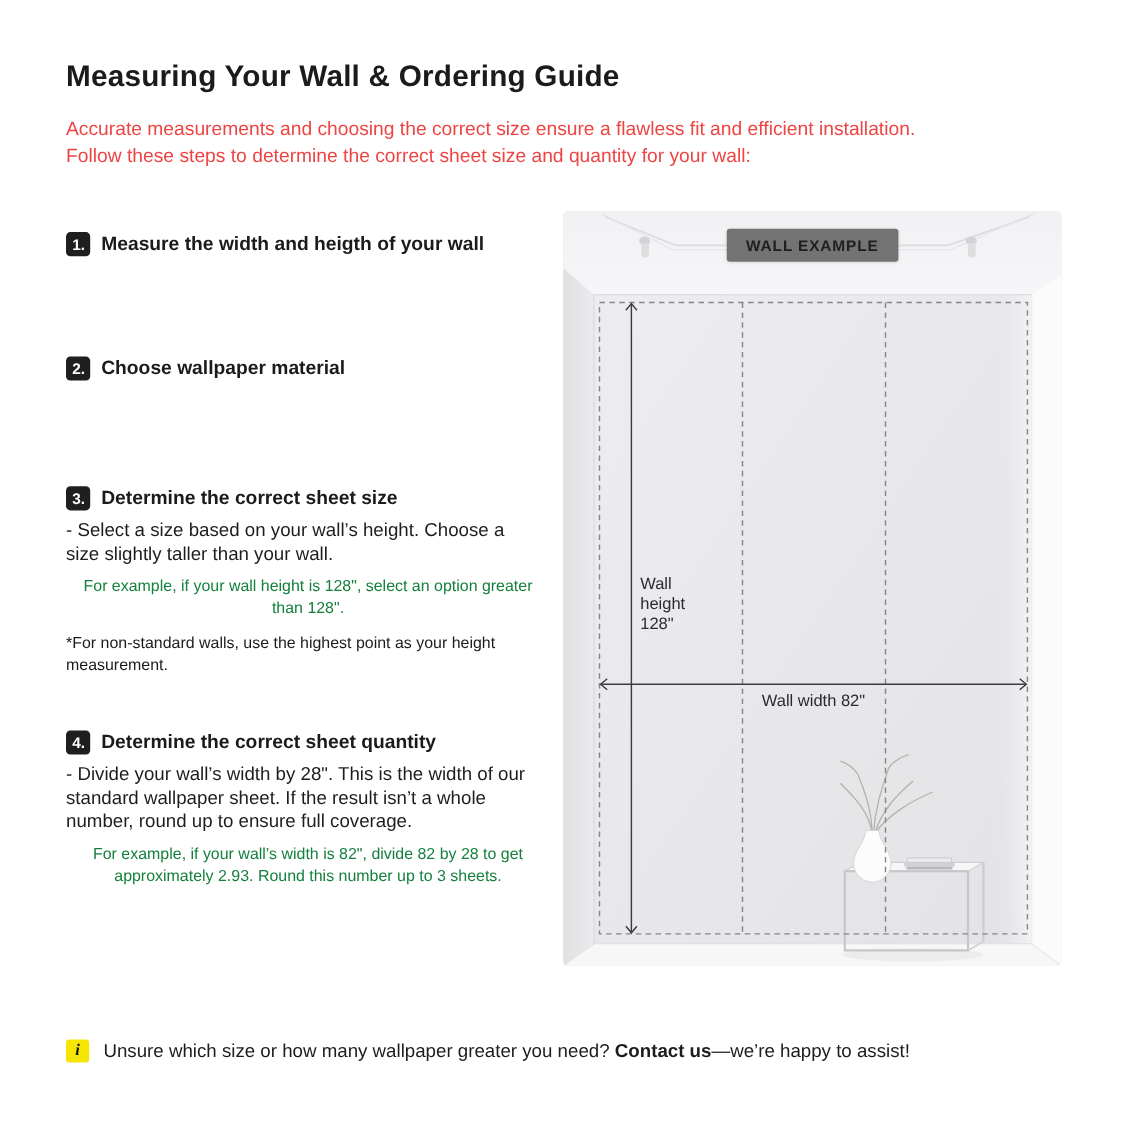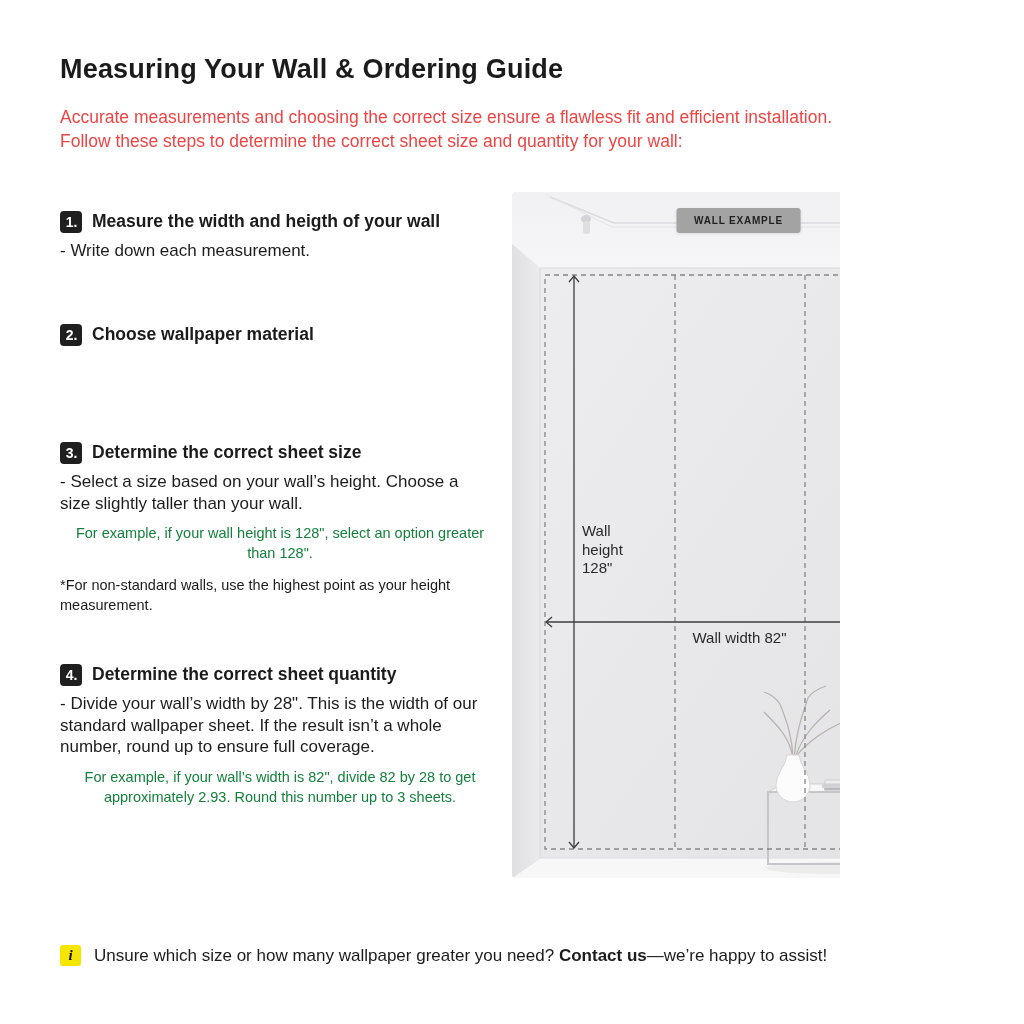--- a/index.html
+++ b/index.html
@@ -1,18 +1,18 @@
 <!DOCTYPE html>
 <html><head>
 <meta charset="utf-8">
 <style>
   * { margin: 0; padding: 0; box-sizing: border-box; }
   html, body { width: 1024px; height: 1024px; background: #ffffff; }
   body { font-family: "Liberation Sans", sans-serif; color: #1d1d1d; }
-  .page { position: relative; width: 840px; height: 1024px; background: #fff; overflow: hidden; }
+  .page { position: relative; width: 1024px; height: 1024px; background: #fff; overflow: hidden; }
 
   .page-title {
     position: absolute; left: 60px; top: 54px;
     font-size: 27px; font-weight: 700; letter-spacing: 0.2px; color: #1b1b1b;
   }
   .intro {
     position: absolute; left: 60px; top: 105px; width: 930px;
     font-size: 17.5px; font-weight: 500; line-height: 24px; color: #ef4444;
     white-space: pre-line;
   }
@@ -46,22 +46,22 @@
   }
 
   
   .room {
     position: absolute; left: 512px; top: 192px; width: 453px; height: 686px;
     border-radius: 4px; overflow: hidden; background: #eaeaec;
   }
   .room svg { position: absolute; left: 0; top: 0; }
   .wall-example-badge {
     position: absolute; left: 50%; transform: translateX(-50%); top: 16px;
-    background: #a3a3a3; border-radius: 3px; padding: 7px 18px;
-    font-size: 10px; font-weight: 700; letter-spacing: 0.8px; color: #1f1f1f;
+    background: #737373; border-radius: 3px; padding: 7px 18px;
+    font-size: 14px; font-weight: 700; letter-spacing: 0.8px; color: #1f1f1f;
     box-shadow: 0 1px 3px rgba(0,0,0,0.10);
     white-space: nowrap;
   }
   .height-label {
     position: absolute; left: 70px; top: 330px;
     font-size: 15px; line-height: 18.5px; color: #2a2a2e; white-space: pre-line;
   }
   .width-label {
     position: absolute; left: 33px; width: 389px; top: 437px; text-align: center;
     font-size: 15px; color: #2a2a2e;
@@ -87,21 +87,20 @@
 
   <h1 class="page-title">Measuring Your Wall &amp; Ordering Guide</h1>
   <p class="intro">Accurate measurements and choosing the correct size ensure a flawless fit and efficient installation.
 Follow these steps to determine the correct sheet size and quantity for your wall:</p>
 
   <section class="step step-1">
     <div class="step-title-row">
       <span class="step-badge">1.</span>
       <h2 class="step-title">Measure the width and heigth of your wall</h2>
     </div>
-    <p class="step-body">- Write down each measurement.</p>
   </section>
 
   <section class="step step-2">
     <div class="step-title-row">
       <span class="step-badge">2.</span>
       <h2 class="step-title">Choose wallpaper material</h2>
     </div>
   </section>
 
   <section class="step step-3">

